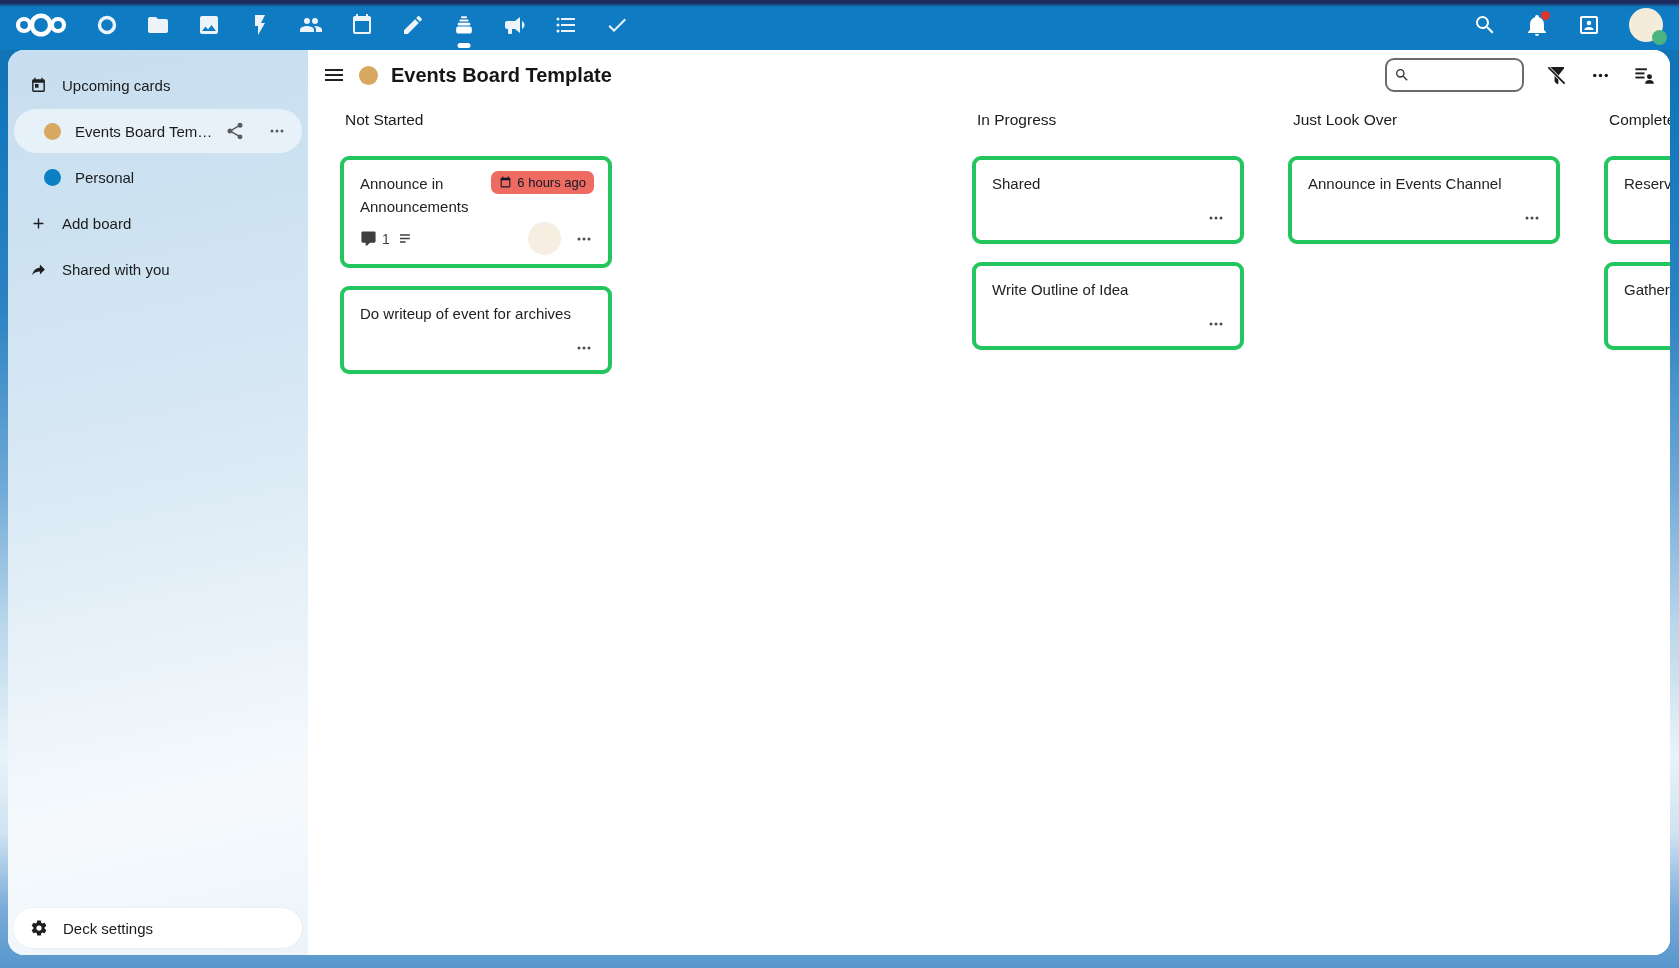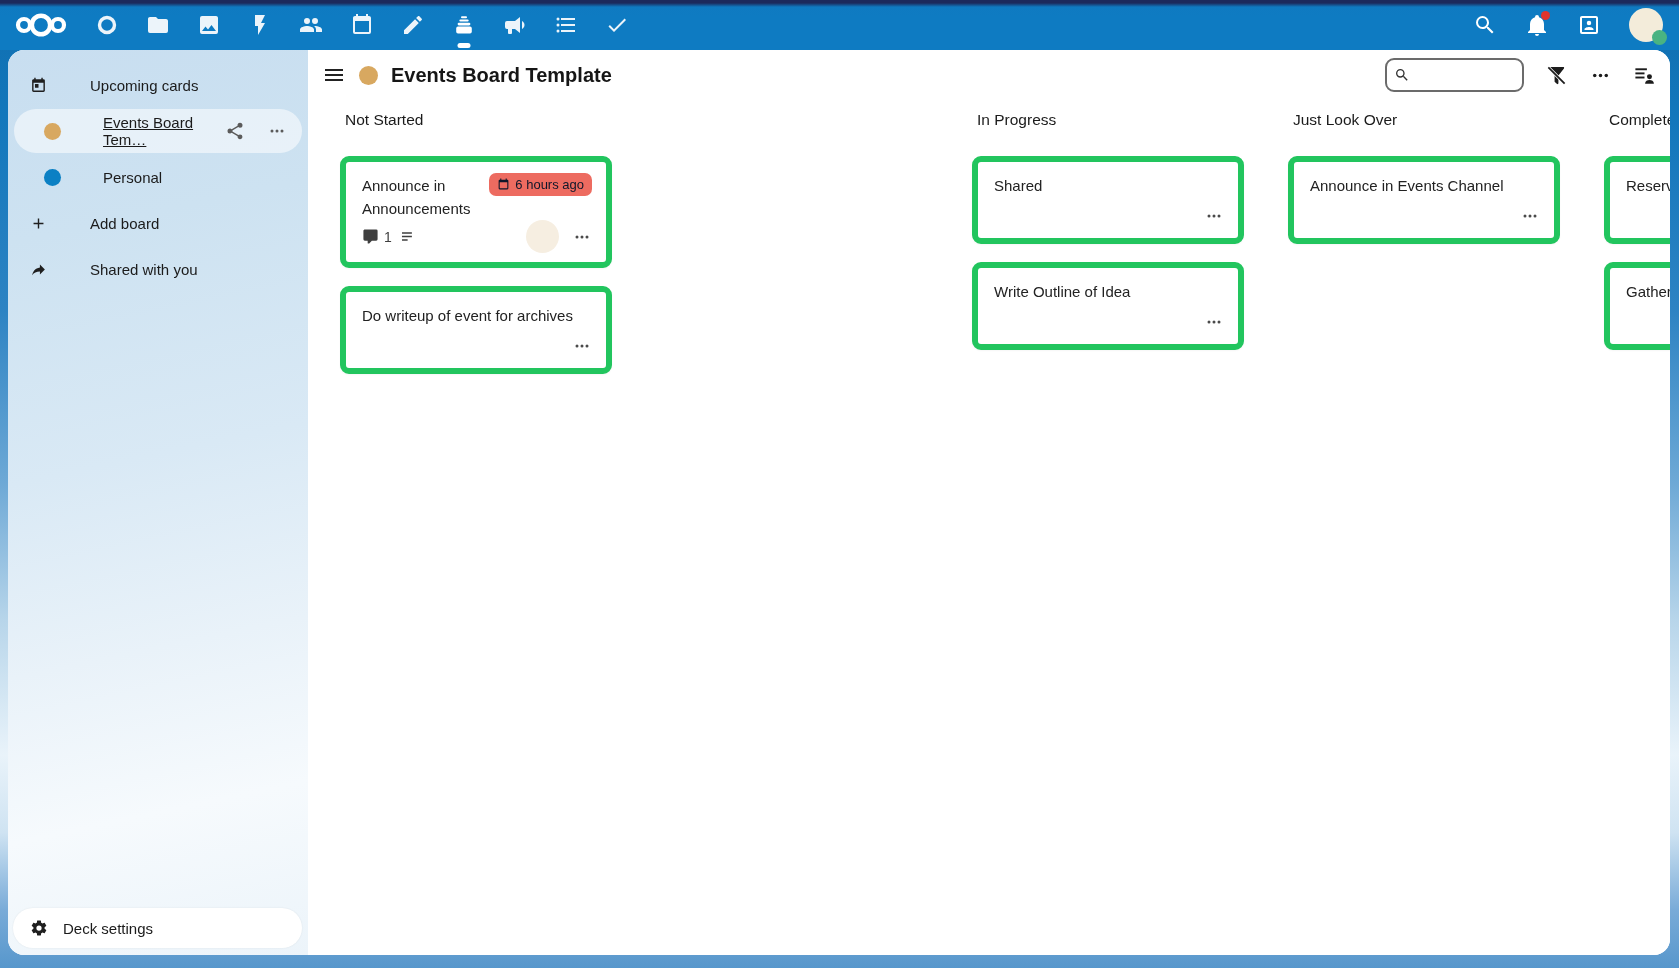--- a/index.html
+++ b/index.html
@@ -26,26 +26,26 @@
   .avatar{position:relative;width:34px;height:34px;border-radius:50%;background:#f3ecda;cursor:pointer;}
   .status-dot{position:absolute;right:-4px;bottom:-3px;width:15px;height:15px;border-radius:50%;background:#49b382;}
   
   .content{position:absolute;top:50px;left:8px;width:1662px;height:905px;border-radius:16px;
     overflow:hidden;display:flex;background:#fff;}
   
   .sidebar{width:300px;flex:none;position:relative;
     background:linear-gradient(168deg,#c8def0 0%,#cde2f1 20%,#d9e9f5 45%,#e9f2f9 65%,#f6fafd 82%,#ecf4fa 100%);}
   .nav{padding-top:12px;display:flex;flex-direction:column;}
   .nav-item{display:flex;align-items:center;height:44px;margin:1px 6px;padding-left:16px;
-    border-radius:22px;font-size:15px;color:#1b1b1b;cursor:pointer;gap:28px;}
+    border-radius:22px;font-size:15px;color:#1b1b1b;cursor:pointer;}
   .nav-item .nicon{width:17px;height:17px;color:#1f1f1f;flex:none;margin-right:15px;}
   .nav-item .nicon svg{width:17px;height:17px;display:block;}
   .nav-item.board-row{padding-left:30px;}
   .bullet{width:17px;height:17px;border-radius:50%;flex:none;margin-right:14px;}
-  .nav-item.active{background:rgba(255,255,255,.55);text-decoration:underline;}
+  .nav-item.active{background:rgba(255,255,255,.55);}
   .row-actions{margin-left:auto;display:flex;align-items:center;gap:22px;padding-right:15px;}
   .row-actions .aicon{width:20px;height:20px;color:#5b5b5b;cursor:pointer;}
   .row-actions .aicon svg{width:20px;height:20px;display:block;}
   .sidebar-settings{position:absolute;left:5px;right:6px;bottom:7px;height:40px;border-radius:20px;
     background:#fff;display:flex;align-items:center;padding-left:17px;gap:15px;font-size:15px;
     color:#1b1b1b;cursor:pointer;box-shadow:0 0 2px rgba(0,0,0,.08);}
   .sidebar-settings .nicon{width:18px;height:18px;color:#1f1f1f;}
   .sidebar-settings .nicon svg{width:18px;height:18px;display:block;}
   
   .main{flex:1;min-width:0;background:#fff;display:flex;flex-direction:column;}
@@ -60,21 +60,21 @@
   .searchbox .sicon{width:16px;height:16px;color:#333;flex:none;}
   .searchbox .sicon svg{width:16px;height:16px;display:block;}
   .searchbox input{border:none;outline:none;width:90px;font-size:14px;background:transparent;
     font-family:"Liberation Sans",sans-serif;}
   .hc-btn{width:23px;height:23px;color:#1c1c1c;cursor:pointer;}
   .hc-btn svg{width:23px;height:23px;display:block;}
   .stacks{flex:1;display:flex;gap:44px;padding-left:32px;overflow:hidden;}
   .stack{width:272px;flex:none;}
   .stack-title{height:40px;display:flex;align-items:center;font-size:15.5px;color:#1b1b1b;padding-left:5px;}
   .cards{display:flex;flex-direction:column;gap:18px;padding-top:16px;}
-  .card{box-sizing:border-box;height:88px;background:#fff;border:6px solid #22c55e;border-radius:9px;
+  .card{box-sizing:border-box;height:88px;background:#fff;border:4px solid #22c55e;border-radius:9px;
     padding:12px 14px 9px 16px;display:flex;flex-direction:column;justify-content:space-between;
     box-shadow:0 1px 2px rgba(0,0,0,.04);cursor:pointer;}
   .card.tall{height:112px;}
   .card-top{display:flex;justify-content:space-between;align-items:flex-start;gap:8px;}
   .card-title{font-size:15px;line-height:23px;color:#222;}
   .due-badge{flex:none;display:flex;align-items:center;gap:5px;background:#ed6b60;color:#0f172a;
     font-size:13px;padding:4px 8px;border-radius:7px;margin-top:-1px;}
   .due-badge .bicon{width:13px;height:13px;}
   .due-badge .bicon svg{width:13px;height:13px;display:block;}
   .card-bottom{display:flex;align-items:center;min-height:26px;}

